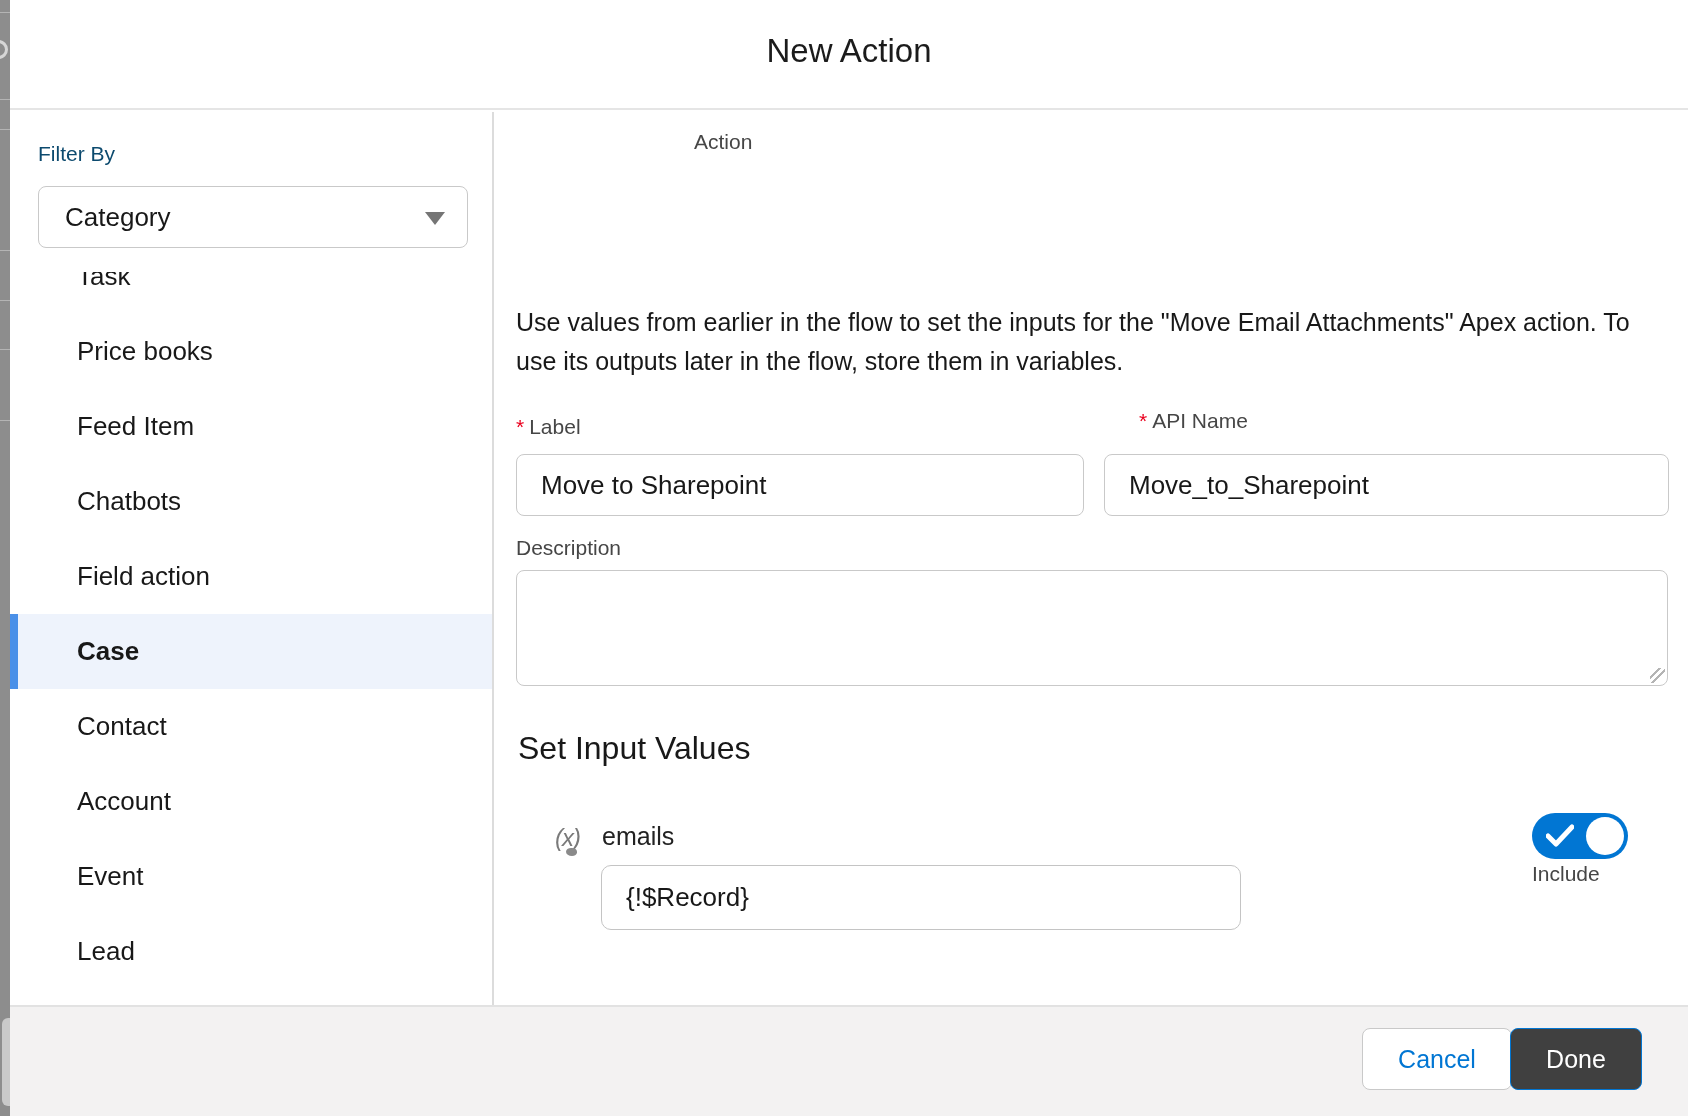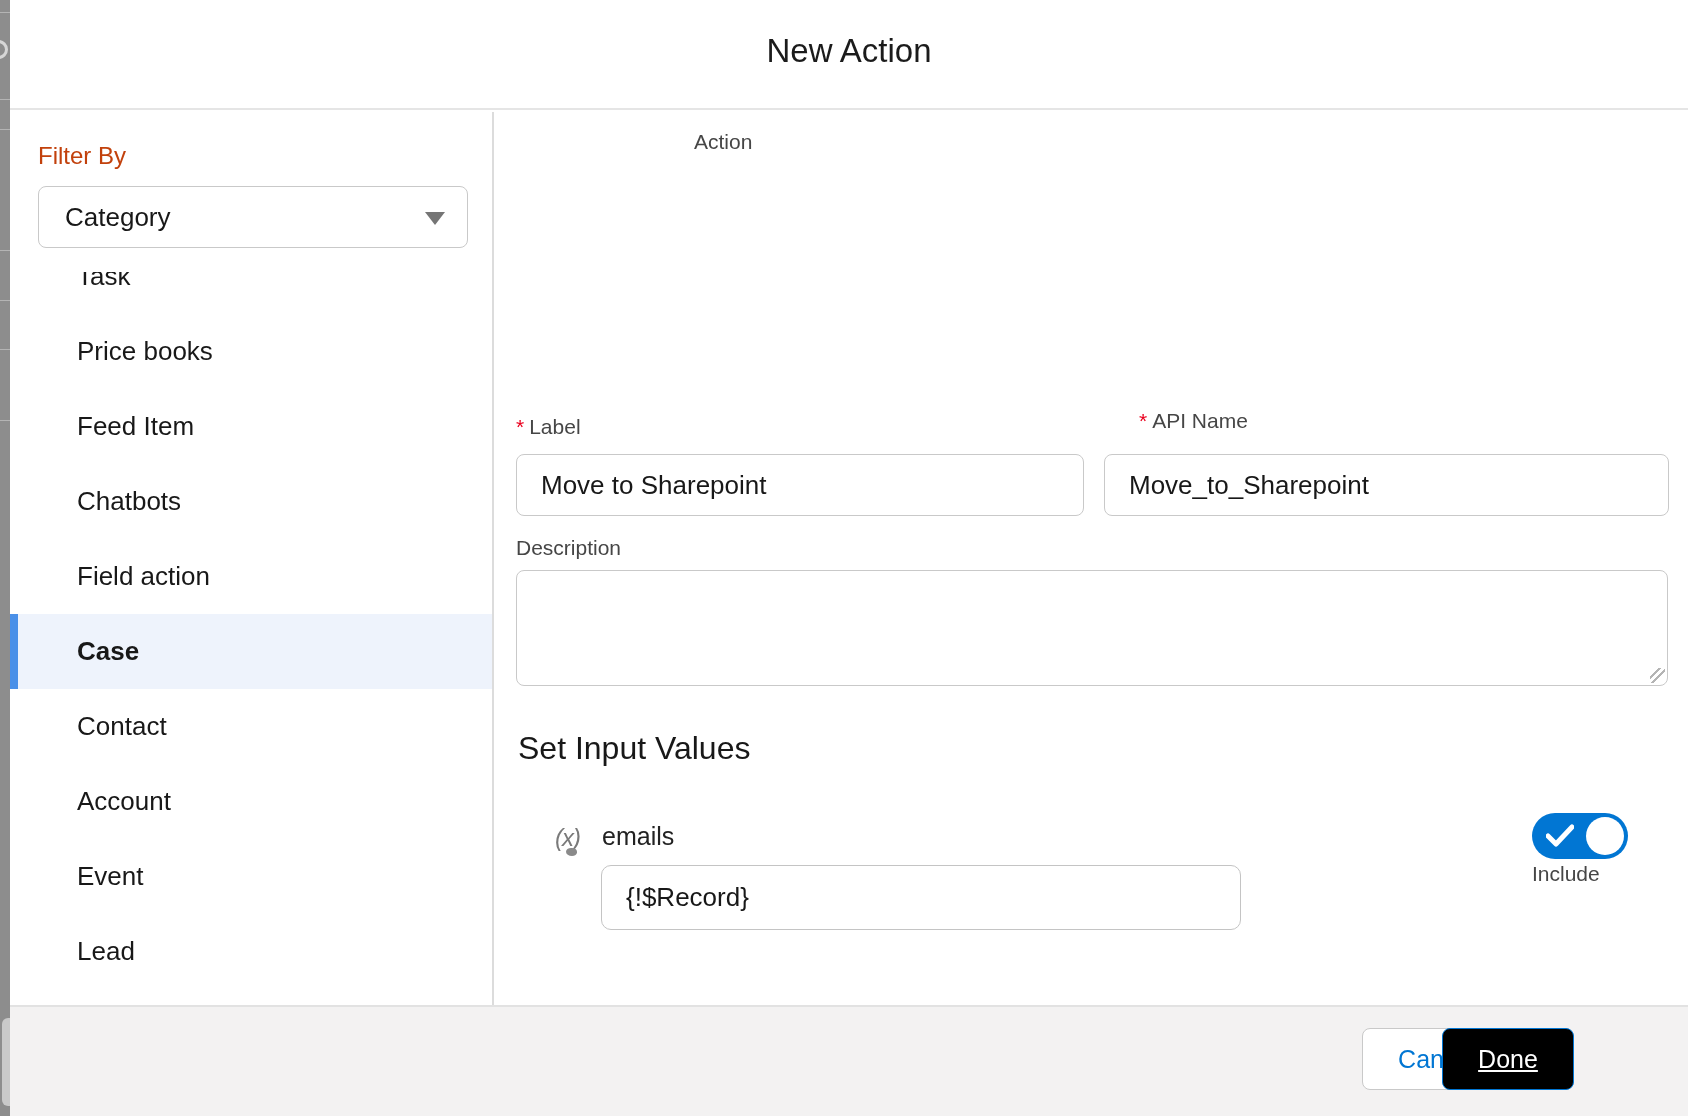--- a/index.html
+++ b/index.html
@@ -36,21 +36,21 @@
   }
   .modal-title {
     position: absolute; left: 0; top: 32px; width: 1678px;
     text-align: center; font-size: 33px; font-weight: 400; color: #1b1b1b;
   }
   
   .sidebar {
     position: absolute; left: 0; top: 112px; width: 484px; height: 893px;
     border-right: 2px solid #dcdcdc; background: #fff; overflow: hidden;
   }
-  .filter-label { position: absolute; left: 28px; top: 30px; font-size: 24px; color: #c2410c; }
+  .filter-label { position: absolute; left: 28px; top: 30px; font-size: 21px; color: #0c4a6e; }
   .filter-select {
     position: absolute; left: 28px; top: 74px; width: 430px; height: 62px;
     border: 1.5px solid #c9c9c9; border-radius: 8px; background: #fff;
     cursor: pointer;
   }
   .filter-select .sel-value {
     position: absolute; left: 26px; top: 15px; font-size: 26px; color: #181818;
   }
   .filter-select .sel-caret {
     position: absolute; right: 22px; top: 25px; width: 0; height: 0;
@@ -135,21 +135,21 @@
   .modal-footer {
     position: absolute; left: 0; top: 1005px; width: 1678px; height: 111px;
     background: #f3f2f2; border-top: 2px solid #e2e2e2;
   }
   .btn {
     position: absolute; top: 21px; height: 62px; border-radius: 8px;
     font-family: "Liberation Sans", "DejaVu Sans", sans-serif;
     font-size: 25px; cursor: pointer; border: 1.5px solid transparent;
   }
   .btn-cancel { left: 1352px; width: 150px; background: #fff; border-color: #c9c9c9; color: #0176d3; }
-  .btn-done { left: 1432px; width: 132px; background: #000000; color: #fff; border-color: #0176d3; text-decoration: underline; }
+  .btn-done { left: 1500px; width: 132px; background: #404040; color: #fff; border-color: #0176d3; }
 </style>
 </head>
 <body>
 
 <div class="backdrop-strip">
   <div class="bg-search-circle"></div>
   <div class="bg-line" style="top:12px"></div>
   <div class="bg-line" style="top:99px"></div>
   <div class="bg-line" style="top:129px"></div>
   <div class="bg-line" style="top:250px"></div>
@@ -182,20 +182,21 @@
         <div class="cat-item"><span>Account</span></div>
         <div class="cat-item"><span>Event</span></div>
         <div class="cat-item"><span>Lead</span></div>
       </div>
   </div>
 
   <div class="panel">
 
     <div class="abs action-label field-label">Action</div>
 
+    <div class="abs helper-text">Use values from earlier in the flow to set the inputs for the "Move Email Attachments" Apex action. To use its outputs later in the flow, store them in variables.</div>
 
     <div class="abs label-field-label">
       <span class="req-star">*</span><span class="field-label">Label</span>
     </div>
     <div class="abs label-input-wrap">
       <input class="text-input" value="Move to Sharepoint" style="">
     </div>
 
     <div class="abs api-field-label">
       <span class="req-star">*</span><span class="field-label">API Name</span>

